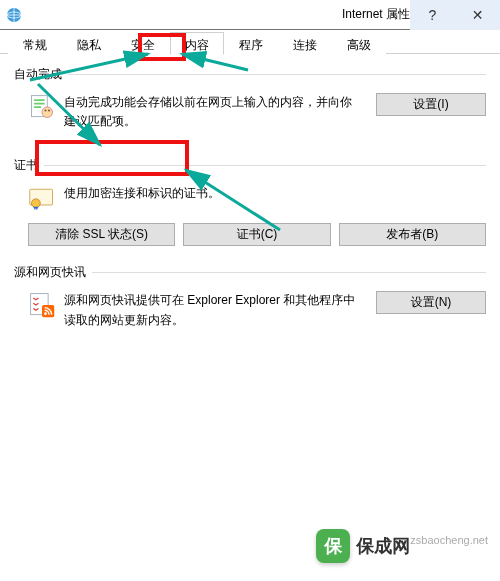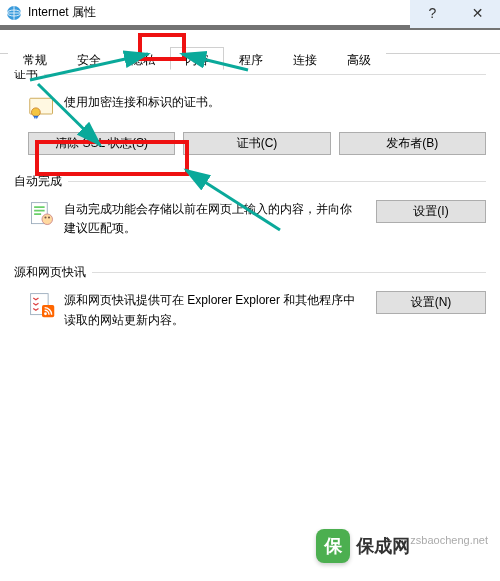--- a/index.html
+++ b/index.html
@@ -1,24 +1,24 @@
 <!DOCTYPE html>
 <html><head>
 <meta charset="utf-8">
 <style>
   * { box-sizing: border-box; margin: 0; padding: 0; }
   body { font-family: "Microsoft YaHei", "Segoe UI", sans-serif; font-size: 12px; color: #000; background: #fff; width: 500px; height: 581px; overflow: hidden; position: relative; }
-  .titlebar { height: 30px; background: #fff; border-bottom: 5px solid #737373; display: flex; align-items: center; padding-left: 6px; }
+  .titlebar { height: 30px; background: #fff; border-bottom: 1px solid #737373; display: flex; align-items: center; padding-left: 6px; text-align: right; }
   .titlebar .globe { width: 16px; height: 16px; margin-right: 6px; }
   .titlebar .title { flex: 1; font-size: 12px; }
   .titlebar .tbtn { width: 45px; height: 30px; display: flex; align-items: center; justify-content: center; color: #333; font-size: 14px; }
   .titlebar .help { background: #e5eef9; }
   .titlebar .close { background: #e5eef9; }
   .tabs { display: flex; background: #fff; border-bottom: 1px solid #d0d0d0; height: 24px; padding-left: 8px; }
-  .tab { padding: 4px 14px; font-size: 12px; border: 1px solid transparent; border-bottom: none; cursor: pointer; position: relative; top: 17px; background: #fff; }
+  .tab { padding: 4px 14px; font-size: 12px; border: 1px solid transparent; border-bottom: none; cursor: pointer; position: relative; top: 2px; background: #fff; }
   .tab.active { border-color: #d0d0d0; border-bottom: 1px solid #fff; }
   .content { padding: 12px 14px; }
   .section { margin-bottom: 18px; }
   .section-head { font-size: 12px; color: #000; margin-bottom: 6px; display: flex; align-items: center; }
   .section-head .line { flex: 1; height: 1px; background: #ddd; margin-left: 6px; }
   .section-body { display: flex; padding: 4px 0 8px 14px; }
   .icon-col { width: 36px; flex: 0 0 36px; }
   .text-col { flex: 1; font-size: 12px; line-height: 1.6; padding-right: 10px; color: #000; }
   .btn-col { flex: 0 0 115px; display: flex; justify-content: flex-end; }
   .btnrow { display: flex; gap: 8px; padding-left: 14px; }
@@ -49,29 +49,53 @@
   <div class="tbtn help">
       <span>?</span>
     </div>
   <div class="tbtn close">
       <span>✕</span>
     </div>
 </div>
 
 <div class="tabs">
   <div class="tab">常规</div>
+  <div class="tab">隐私</div>
   <div class="tab">安全</div>
-  <div class="tab">隐私</div>
   <div class="tab active">内容</div>
   <div class="tab">程序</div>
   <div class="tab">连接</div>
   <div class="tab">高级</div>
 </div>
 
 <div class="content">
+
+  <div class="section">
+    <div class="section-head">
+        <span>自动完成</span>
+        <span class="line"></span>
+      </div>
+    <div class="section-body">
+      <div class="icon-col autocomp-icon">
+        <svg viewBox="0 0 32 32">
+            <rect x="4" y="3" width="18" height="24" fill="#fff" stroke="#9ab"></rect>
+            <path d="M7 8h12M7 12h12M7 16h8" stroke="#6ad06a" stroke-width="2"></path>
+            <circle cx="22" cy="22" r="6" fill="#ffd9a0" stroke="#c88"></circle>
+            <circle cx="20" cy="20" r="1.2" fill="#754"></circle>
+            <circle cx="24" cy="20" r="1.2" fill="#754"></circle>
+          </svg>
+      </div>
+      <div class="text-col">自动完成功能会存储以前在网页上输入的内容，并向你建议匹配项。</div>
+      <div class="btn-col">
+        <div class="btn">
+            <span>设置(I)</span>
+          </div>
+      </div>
+    </div>
+  </div>
 
   <div class="section">
     <div class="section-head">
         <span>证书</span>
         <span class="line"></span>
       </div>
     <div class="section-body">
       <div class="icon-col cert-icon">
         <svg viewBox="0 0 32 32">
             <rect x="2" y="6" width="26" height="18" rx="1" fill="#fff8e1" stroke="#c9a24a"></rect>
@@ -84,44 +108,20 @@
     <div class="btnrow">
       <div class="btn">
           <span>清除 SSL 状态(S)</span>
         </div>
       <div class="btn">
           <span>证书(C)</span>
         </div>
       <div class="btn">
           <span>发布者(B)</span>
         </div>
-    </div>
-  </div>
-
-  <div class="section">
-    <div class="section-head">
-        <span>自动完成</span>
-        <span class="line"></span>
-      </div>
-    <div class="section-body">
-      <div class="icon-col autocomp-icon">
-        <svg viewBox="0 0 32 32">
-            <rect x="4" y="3" width="18" height="24" fill="#fff" stroke="#9ab"></rect>
-            <path d="M7 8h12M7 12h12M7 16h8" stroke="#6ad06a" stroke-width="2"></path>
-            <circle cx="22" cy="22" r="6" fill="#ffd9a0" stroke="#c88"></circle>
-            <circle cx="20" cy="20" r="1.2" fill="#754"></circle>
-            <circle cx="24" cy="20" r="1.2" fill="#754"></circle>
-          </svg>
-      </div>
-      <div class="text-col">自动完成功能会存储以前在网页上输入的内容，并向你建议匹配项。</div>
-      <div class="btn-col">
-        <div class="btn">
-            <span>设置(I)</span>
-          </div>
-      </div>
     </div>
   </div>
 
   <div class="section">
     <div class="section-head">
         <span>源和网页快讯</span>
         <span class="line"></span>
       </div>
     <div class="section-body">
       <div class="icon-col feed-icon">

